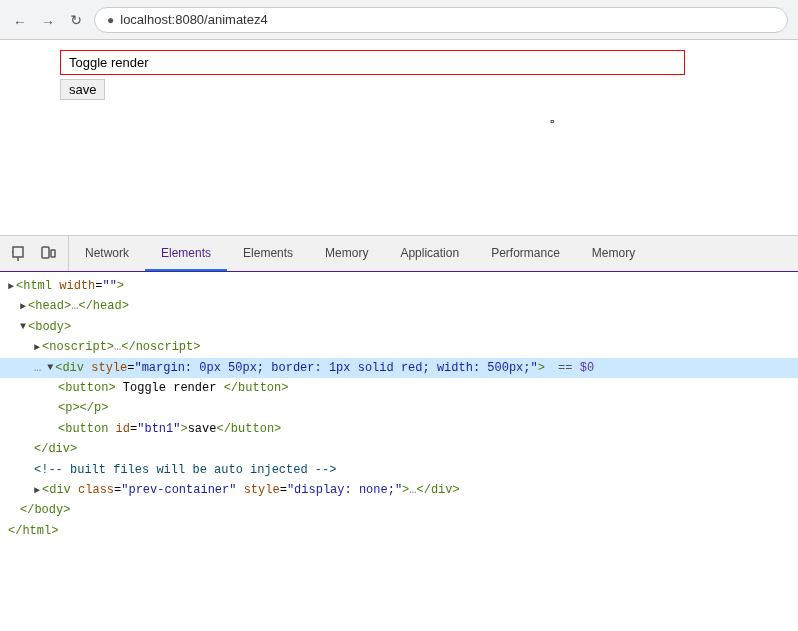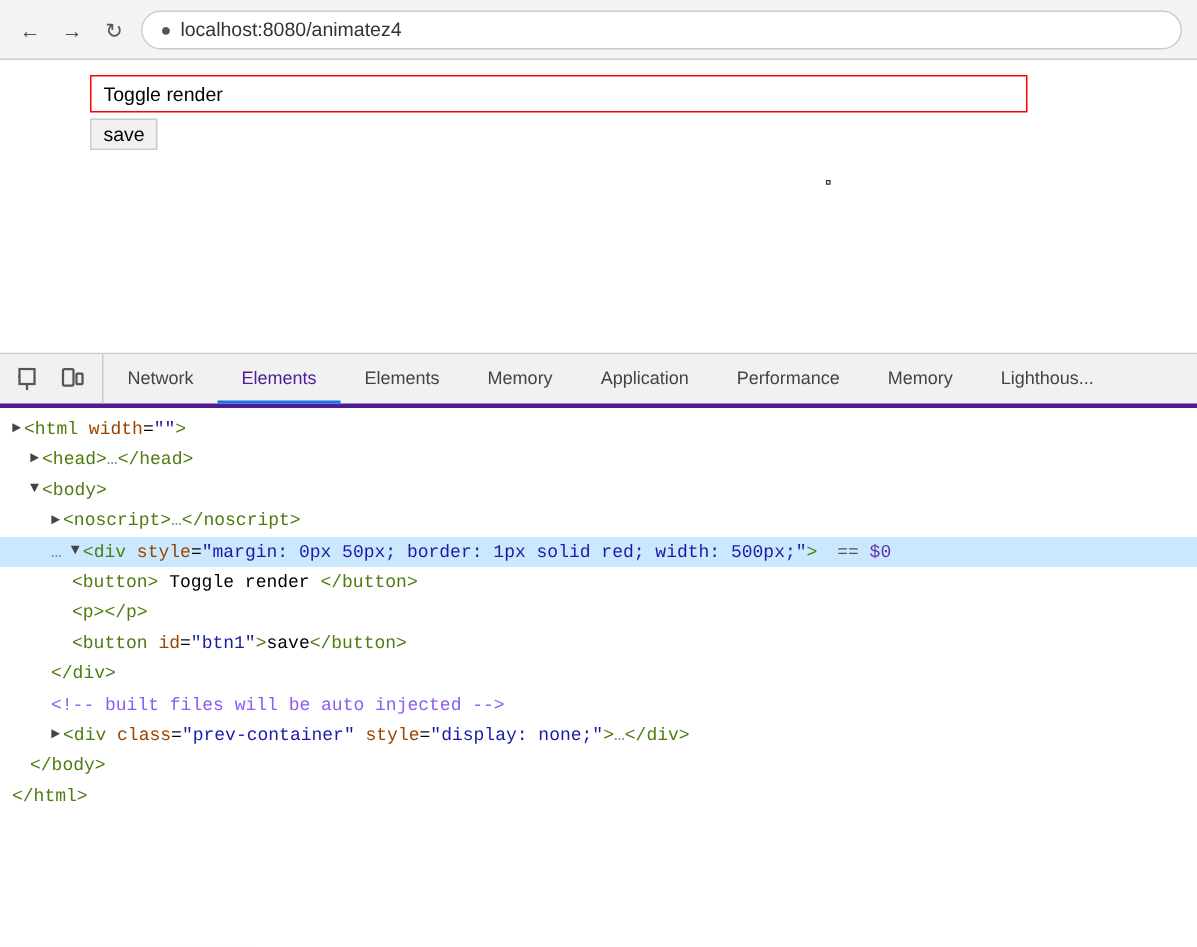--- a/index.html
+++ b/index.html
@@ -72,21 +72,21 @@
       background: #f8f8f8;
       border-top: 1px solid #ccc;
       height: 396px;
     }
 
     
     .devtools-toolbar {
       display: flex;
       align-items: center;
       background: #f1f1f1;
-      border-bottom: 3px solid #4c1d95;
+      border-bottom: 1px solid #4c1d95;
       height: 36px;
     }
     .devtools-icons {
       display: flex;
       align-items: center;
       padding: 0 8px;
       gap: 4px;
       border-right: 1px solid #ccc;
       height: 100%;
     }
@@ -129,27 +129,27 @@
     }
     .code-line {
       padding: 0 8px;
       display: flex;
       align-items: center;
       white-space: pre;
     }
     .code-line.highlighted { background: #def; }
     .indent-1 { padding-left: 20px; }
     .indent-2 { padding-left: 34px; }
-    .indent-3 { padding-left: 48px; }
+    .indent-3 { padding-left: 48px; margin-left: 10px; }
 
     .col-gray { color: #888; }
     .col-tag { color: #4d7c0f; }
     .col-attr { color: #994500; }
     .col-val { color: #1a1aa6; }
-    .col-comment { color: #8b5cf6; }
+    .col-comment { color: #0c4a6e; }
 
     .triangle { font-size: 10px; margin-right: 2px; cursor: pointer; color: #444; }
     .dot-menu { color: #888; margin-right: 6px; font-size: 12px; }
     .eq-badge {
       background: none;
       color: #555;
       font-size: 12px;
       margin-left: 6px;
     }
   </style>
@@ -205,23 +205,20 @@
       </div>
       <div class="devtools-tab">
         <span>Application</span>
       </div>
       <div class="devtools-tab">
         <span>Performance</span>
       </div>
       <div class="devtools-tab">
         <span>Memory</span>
       </div>
-      <div class="devtools-tab">
-        <span>Lighthous...</span>
-      </div>
     </div>
   </div>
 
   <div class="devtools-content">
 
 
     <div class="code-line">
       <span class="triangle">►</span><span class="col-tag">&lt;html</span><span class="col-attr"> width</span><span>=</span><span class="col-val">""</span><span class="col-tag">&gt;</span>
     </div>
 

